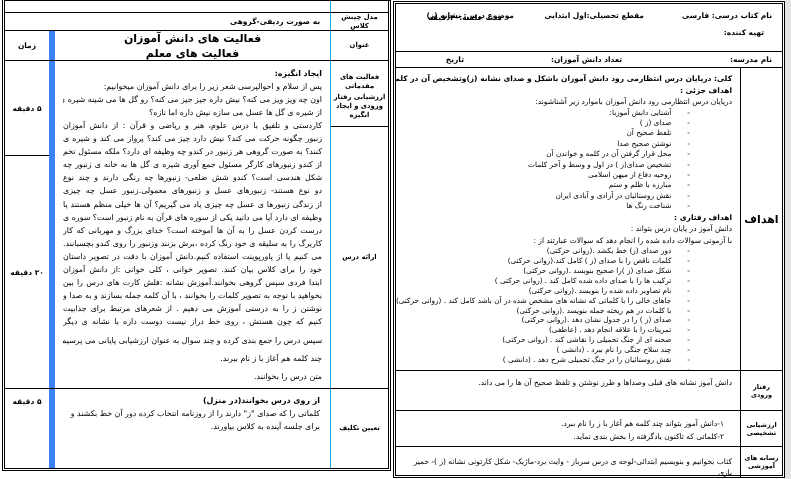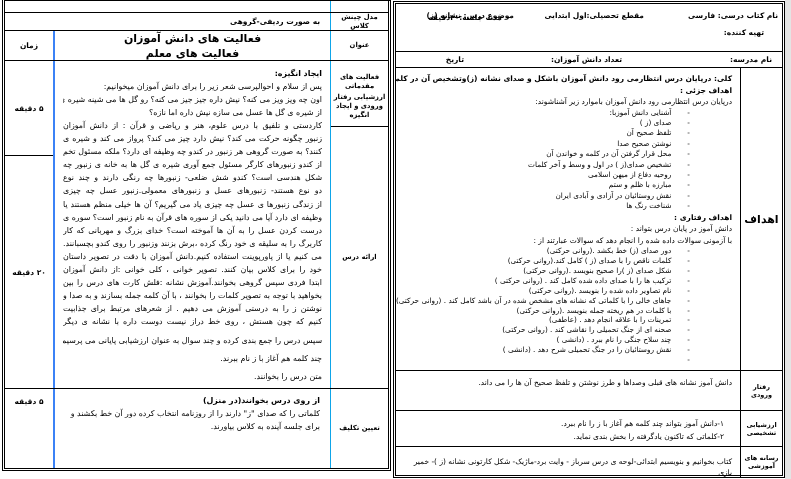--- a/index.html
+++ b/index.html
@@ -10,21 +10,21 @@
   .gutter{position:absolute;left:auto;right:0;top:0;width:6px;height:479px;background:#e4e4e4;}
   
   .page{position:absolute;background:#fff;box-sizing:border-box;border:3px double #000;}
   #page-right{left:393px;top:1px;width:392px;height:477px;}
   #page-left{left:2px;top:0;width:389px;height:471px;border-top:1px solid #000;}
 
   
   .rp-row{box-sizing:border-box;border-bottom:1px solid #000;position:relative;}
   .rp-header1{height:48px;}
   .rp-header1 span{position:absolute;font-size:7.5px;font-weight:bold;white-space:nowrap;}
-  .hp-book{top:7px;right:4px;}
+  .hp-book{top:7px;right:10px;}
   .hp-prepared{top:24px;right:18px;}
   .hp-level{top:7px;right:138px;text-align:center;}
   .hp-topic{top:7px;right:268px;}
   .hp-duration{top:9px;right:280px;}
   .rp-header2{height:16px;}
   .rp-header2 span{position:absolute;top:3px;font-size:7.5px;font-weight:bold;white-space:nowrap;}
   .hp-school{right:10px;}
   .hp-count{right:160px;}
   .hp-date{right:318px;}
   .rp-body{display:flex;box-sizing:border-box;border-bottom:1px solid #000;}
@@ -48,21 +48,21 @@
 
   
   .lp-row{display:flex;box-sizing:border-box;border-bottom:1px solid #000;}
   .lp-partial{height:12px;}
   .lp-arrange{height:18px;}
   .lp-colshdr{height:30px;}
   .lp-main{height:327px;border-bottom:none;}
   .lp-assign{height:80px;border-top:1px solid #000;border-bottom:none;}
   .lp-labelcol{width:58px;box-sizing:border-box;border-left:1px solid #0ea5e9;flex:none;
     display:flex;flex-direction:column;text-align:center;}
-  .lp-timecol{width:50px;box-sizing:border-box;border-right:2px solid #3b82f6;flex:none;
+  .lp-timecol{width:50px;box-sizing:border-box;border-right:6px solid #3b82f6;flex:none;
     display:flex;flex-direction:column;align-items:center;text-align:center;}
   .lp-contentcol{flex:1;box-sizing:border-box;min-width:0;}
   .lbl{font-size:6.8px;font-weight:bold;line-height:9px;}
   .time{font-size:7.5px;font-weight:bold;}
   .cellA-label{height:66px;box-sizing:border-box;border-bottom:1px solid #000;
     display:flex;flex-direction:column;justify-content:space-between;padding:12px 2px 6px;}
   .cellB-label{flex:1;display:flex;align-items:center;justify-content:center;}
   .cellA-time{height:95px;box-sizing:border-box;border-bottom:1px solid #000;width:100%;
     display:flex;align-items:center;justify-content:center;}
   .cellB-time{flex:1;display:flex;align-items:center;justify-content:center;width:100%;}
@@ -121,20 +121,21 @@
       <div class="g-line">دانش آموز در پایان درس بتواند :</div>
       <div class="g-line">با آزمونی سوالات داده شده را انجام دهد که سوالات عبارتند از :</div>
       <div>
           <div class="g-item g-item2">دور صدای (ز) خط بکشد .(روانی حرکتی)</div>
           <div class="g-item g-item2">کلمات ناقص را با صدای (ز ) کامل کند.(روانی حرکتی)</div>
           <div class="g-item g-item2">شکل صدای (ز )را صحیح بنویسد .(روانی حرکتی)</div>
           <div class="g-item g-item2">ترکیب ها را با صدای داده شده کامل کند . (روانی حرکتی )</div>
           <div class="g-item g-item2">نام تصاویر داده شده را بنویسد .(روانی حرکتی)</div>
           <div class="g-item g-item2">جاهای خالی را با کلماتی که نشانه های مشخص شده در آن باشد کامل کند . (روانی حرکتی)</div>
           <div class="g-item g-item2">با کلمات در هم ریخته جمله بنویسد .(روانی حرکتی)</div>
+          <div class="g-item g-item2">صدای (ز ) را در جدول نشان دهد .(روانی حرکتی)</div>
           <div class="g-item g-item2">تمرینات را با علاقه انجام دهد . (عاطفی)</div>
           <div class="g-item g-item2">صحنه ای از جنگ تحمیلی را نقاشی کند . (روانی حرکتی)</div>
           <div class="g-item g-item2">چند سلاح جنگی را نام ببرد . (دانشی )</div>
           <div class="g-item g-item2">نقش روستائیان را در جنگ تحمیلی شرح دهد . (دانشی )</div>
           <div class="g-item g-item2"></div>
         </div>
     </div>
   </div>
 
   <div class="rp-body rp-entry">

